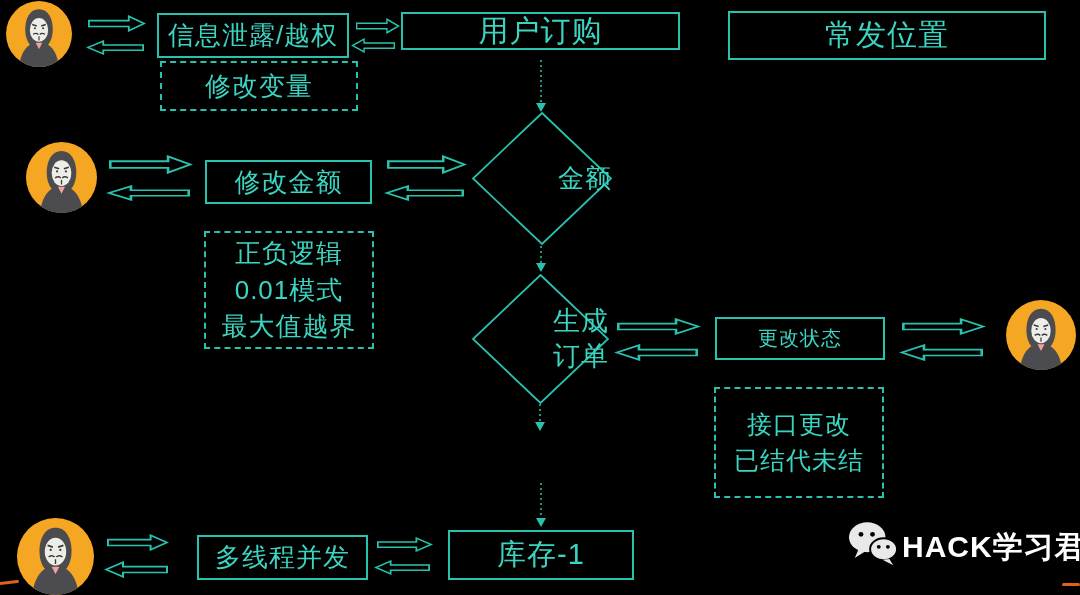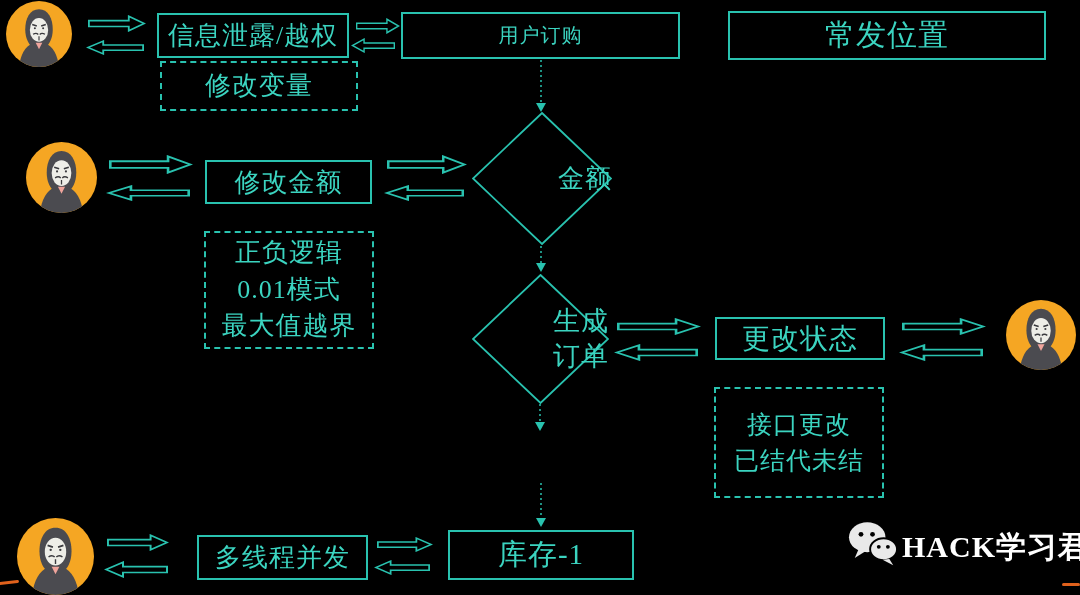--- a/index.html
+++ b/index.html
@@ -1,18 +1,18 @@
 <!DOCTYPE html>
 <html><head>
 <meta charset="utf-8">
 <style>
   html,body{margin:0;padding:0;background:#000;}
   .stage{
     position:relative;width:1080px;height:595px;background:#000;overflow:hidden;
-    font-family:Liberation Serif, serif;color:#35cdb9;
+    font-family:Liberation Sans, sans-serif;color:#35cdb9;
   }
   .abs{position:absolute;}
   .box{
     position:absolute;border:2px solid #29c2af;display:flex;align-items:center;
     justify-content:center;text-align:center;box-sizing:border-box;color:#3bd4c0;
     letter-spacing:1px;white-space:nowrap;
   }
   .dashed{
     border:2px dashed #29c2af;flex-direction:column;line-height:1.42;white-space:normal;
   }
@@ -145,33 +145,33 @@
       <use href="#blockArrow"></use>
     </svg>
   <svg class="arrow flip" style="left:374px;top:560px;width:56px;height:15px" viewBox="0 0 64 20" preserveAspectRatio="none">
       <use href="#blockArrow"></use>
     </svg>
 
   <div class="box" style="left:157px;top:13px;width:192px;height:45px;font-size:26px">
     <span>信息泄露/越权</span>
   </div>
 
-  <div class="box" style="left:401px;top:12px;width:279px;height:47px;font-size:20px">
+  <div class="box" style="left:401px;top:12px;width:279px;height:38px;font-size:30px">
     <span>用户订购</span>
   </div>
 
   <div class="box" style="left:728px;top:11px;width:318px;height:49px;font-size:30px">
     <span>常发位置</span>
   </div>
 
   <div class="box" style="left:205px;top:160px;width:167px;height:44px;font-size:26px">
     <span>修改金额</span>
   </div>
 
-  <div class="box" style="left:715px;top:317px;width:170px;height:43px;font-size:28px">
+  <div class="box" style="left:715px;top:317px;width:170px;height:43px;font-size:20px">
     <span>更改状态</span>
   </div>
 
 
   <div class="box" style="left:448px;top:530px;width:186px;height:50px;font-size:29px">
     <span>库存-1</span>
   </div>
 
   <div class="box" style="left:197px;top:535px;width:171px;height:45px;font-size:26px">
     <span>多线程并发</span>

